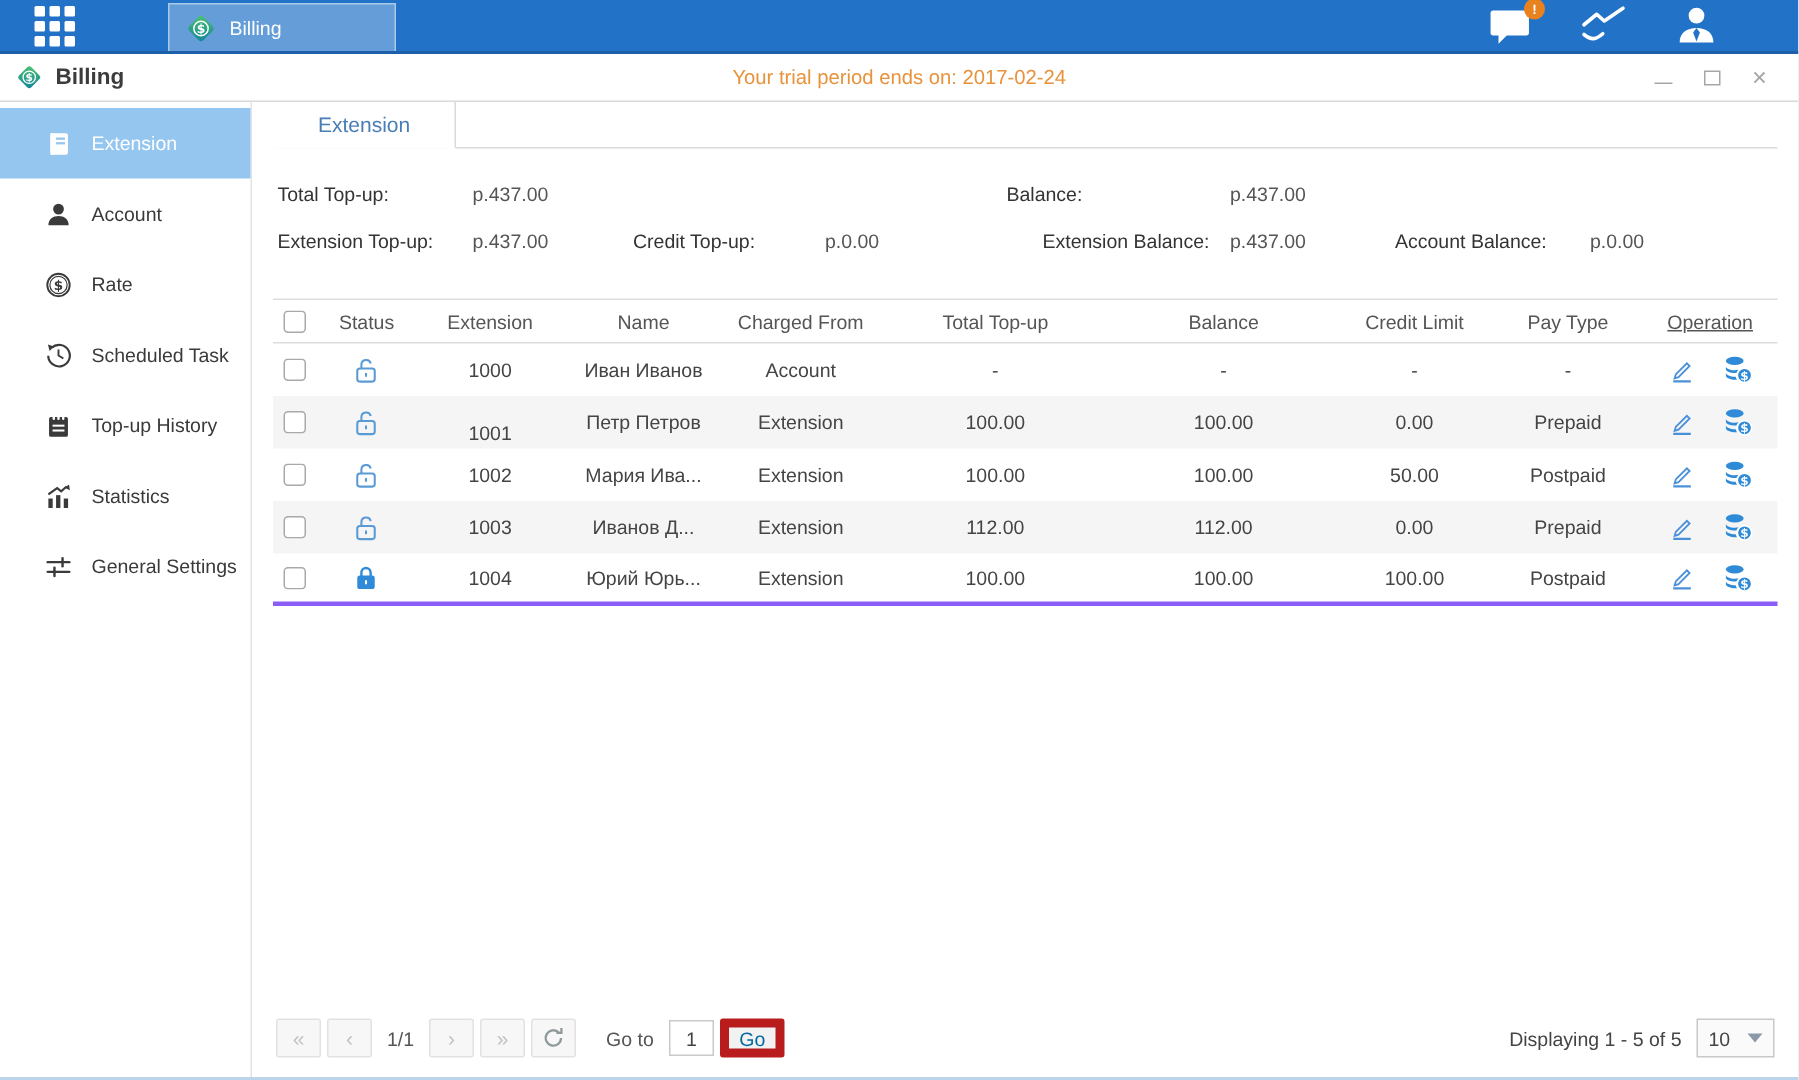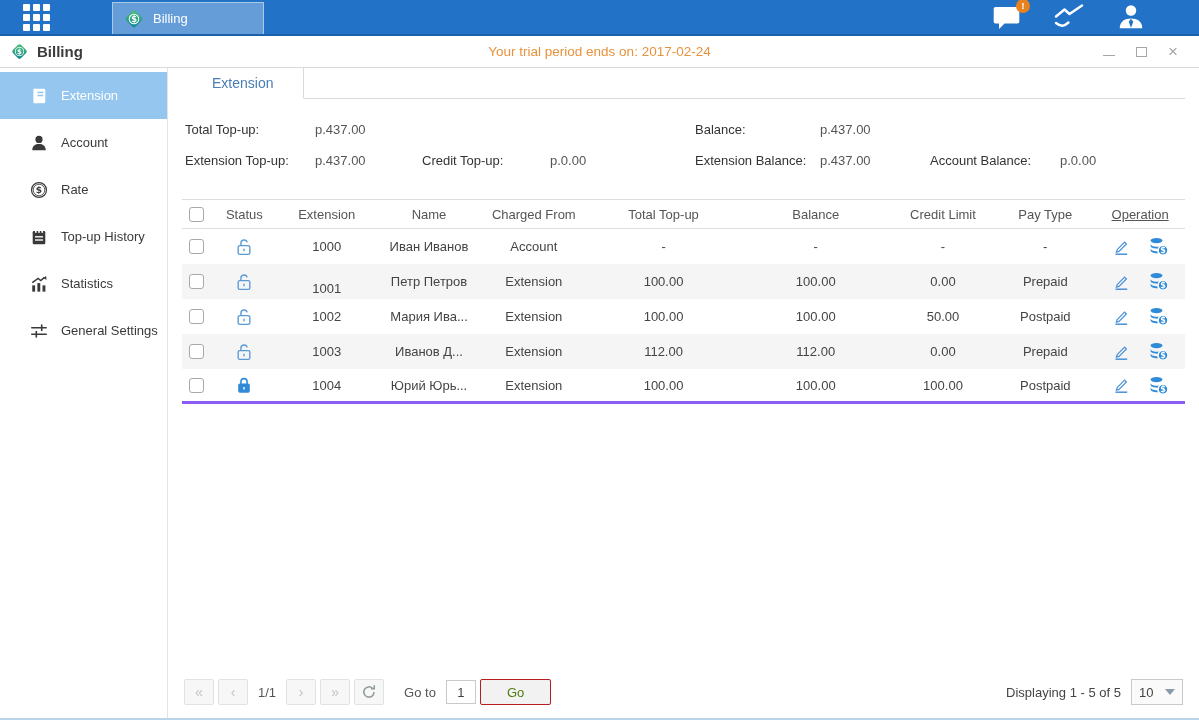--- a/index.html
+++ b/index.html
@@ -83,22 +83,22 @@
 
   
   .footer { margin-top:auto; display:flex; align-items:center; padding:0 2px 14px 2px; }
   .pgbtn { width:30px; height:26px; background:#f7f7f7; border:1px solid #e2e2e2; border-radius:2px;
            color:#c2c2c2; font-size:14px; display:flex; align-items:center; justify-content:center;
            cursor:pointer; margin-right:4px; }
   .pgind { margin:0 10px 0 6px; color:#555; }
   .goto-label { margin:0 10px 0 16px; color:#555; }
   .goto-input { width:30px; height:24px; border:1px solid #c9c9c9; text-align:center; font-size:13px;
                 font-family:inherit; color:#444; }
-  .go-btn { margin-left:4px; height:26px; padding:0 26px; background:#f2f2f2; border:1px solid #b91c1c;
-            border-radius:2px; font-size:13px; font-family:inherit; color:#4d7c0f; cursor:pointer; }
+  .go-btn { margin-left:4px; height:26px; padding:0 7px; background:#f2f2f2; border:6px solid #b91c1c;
+            border-radius:2px; font-size:13px; font-family:inherit; color:#0369a1; cursor:pointer; }
   .displaying { margin-left:auto; color:#444; }
   .pagesize { margin-left:10px; width:52px; height:26px; border:1px solid #c9c9c9; background:#fafafa;
               display:flex; align-items:center; padding:0 7px; cursor:pointer; color:#444; }
   .caret { margin-left:auto; width:0; height:0; border-left:5px solid transparent;
            border-right:5px solid transparent; border-top:6px solid #8a9aa8; }
 </style>
 </head>
 <body>
 
 <div class="frame">
@@ -223,20 +223,30 @@
         <span style="display:flex">
           <svg width="18" height="18" viewBox="0 0 20 20" fill="none" stroke="currentColor">
             <circle cx="10" cy="10" r="8.3" stroke-width="1.4"></circle>
             <circle cx="10" cy="10" r="6.4" stroke-width="0.9"></circle>
             <text x="10" y="13.6" text-anchor="middle" font-size="10" font-weight="bold" fill="currentColor" stroke="none" font-family="DejaVu Sans">$</text>
           </svg>
         </span>
         <span>Rate</span>
       </div>
 
+      <div class="side-item">
+        <span style="display:flex">
+          <svg width="18" height="18" viewBox="0 0 20 20" fill="none" stroke="currentColor" stroke-width="1.6">
+            <path d="M5 4.2 a8 8 0 1 1-2.6 6"></path>
+            <path d="M10 5.6 V10 l3.6 2.2" stroke-width="1.4"></path>
+            <path d="M2.2 1.8 L6.6 3.4 L3.4 6.6 Z" fill="currentColor" stroke="none"></path>
+          </svg>
+        </span>
+        <span>Scheduled Task</span>
+      </div>
 
       <div class="side-item">
         <span style="display:flex">
           <svg width="18" height="18" viewBox="0 0 20 20" fill="currentColor">
             <rect x="3" y="3.4" width="14" height="14.6" rx="1.4"></rect>
             <rect class="hole" x="5.6" y="1.4" width="1.8" height="4.2" rx="0.9"></rect>
             <rect class="hole" x="9.1" y="1.4" width="1.8" height="4.2" rx="0.9"></rect>
             <rect class="hole" x="12.6" y="1.4" width="1.8" height="4.2" rx="0.9"></rect>
             <rect class="hole" x="5.6" y="9" width="8.8" height="1.5"></rect>
             <rect class="hole" x="5.6" y="12.6" width="8.8" height="1.5"></rect>
@@ -275,21 +285,21 @@
     <div class="main">
 
       <div class="tabstrip">
         <div class="tab">Extension</div>
       </div>
 
       <div class="summary">
         <div class="sumrow">
           <span class="slabel" style="left:0">Total Top-up:</span>
           <span class="svalue" style="left:130px">p.437.00</span>
-          <span class="slabel" style="left:510px">Balance:</span>
+          <span class="slabel" style="left:486px">Balance:</span>
           <span class="svalue" style="left:635px">p.437.00</span>
         </div>
         <div class="sumrow">
           <span class="slabel" style="left:0">Extension Top-up:</span>
           <span class="svalue" style="left:130px">p.437.00</span>
           <span class="slabel" style="left:237px">Credit Top-up:</span>
           <span class="svalue" style="left:365px">p.0.00</span>
           <span class="slabel" style="left:510px">Extension Balance:</span>
           <span class="svalue" style="left:635px">p.437.00</span>
           <span class="slabel" style="left:745px">Account Balance:</span>

